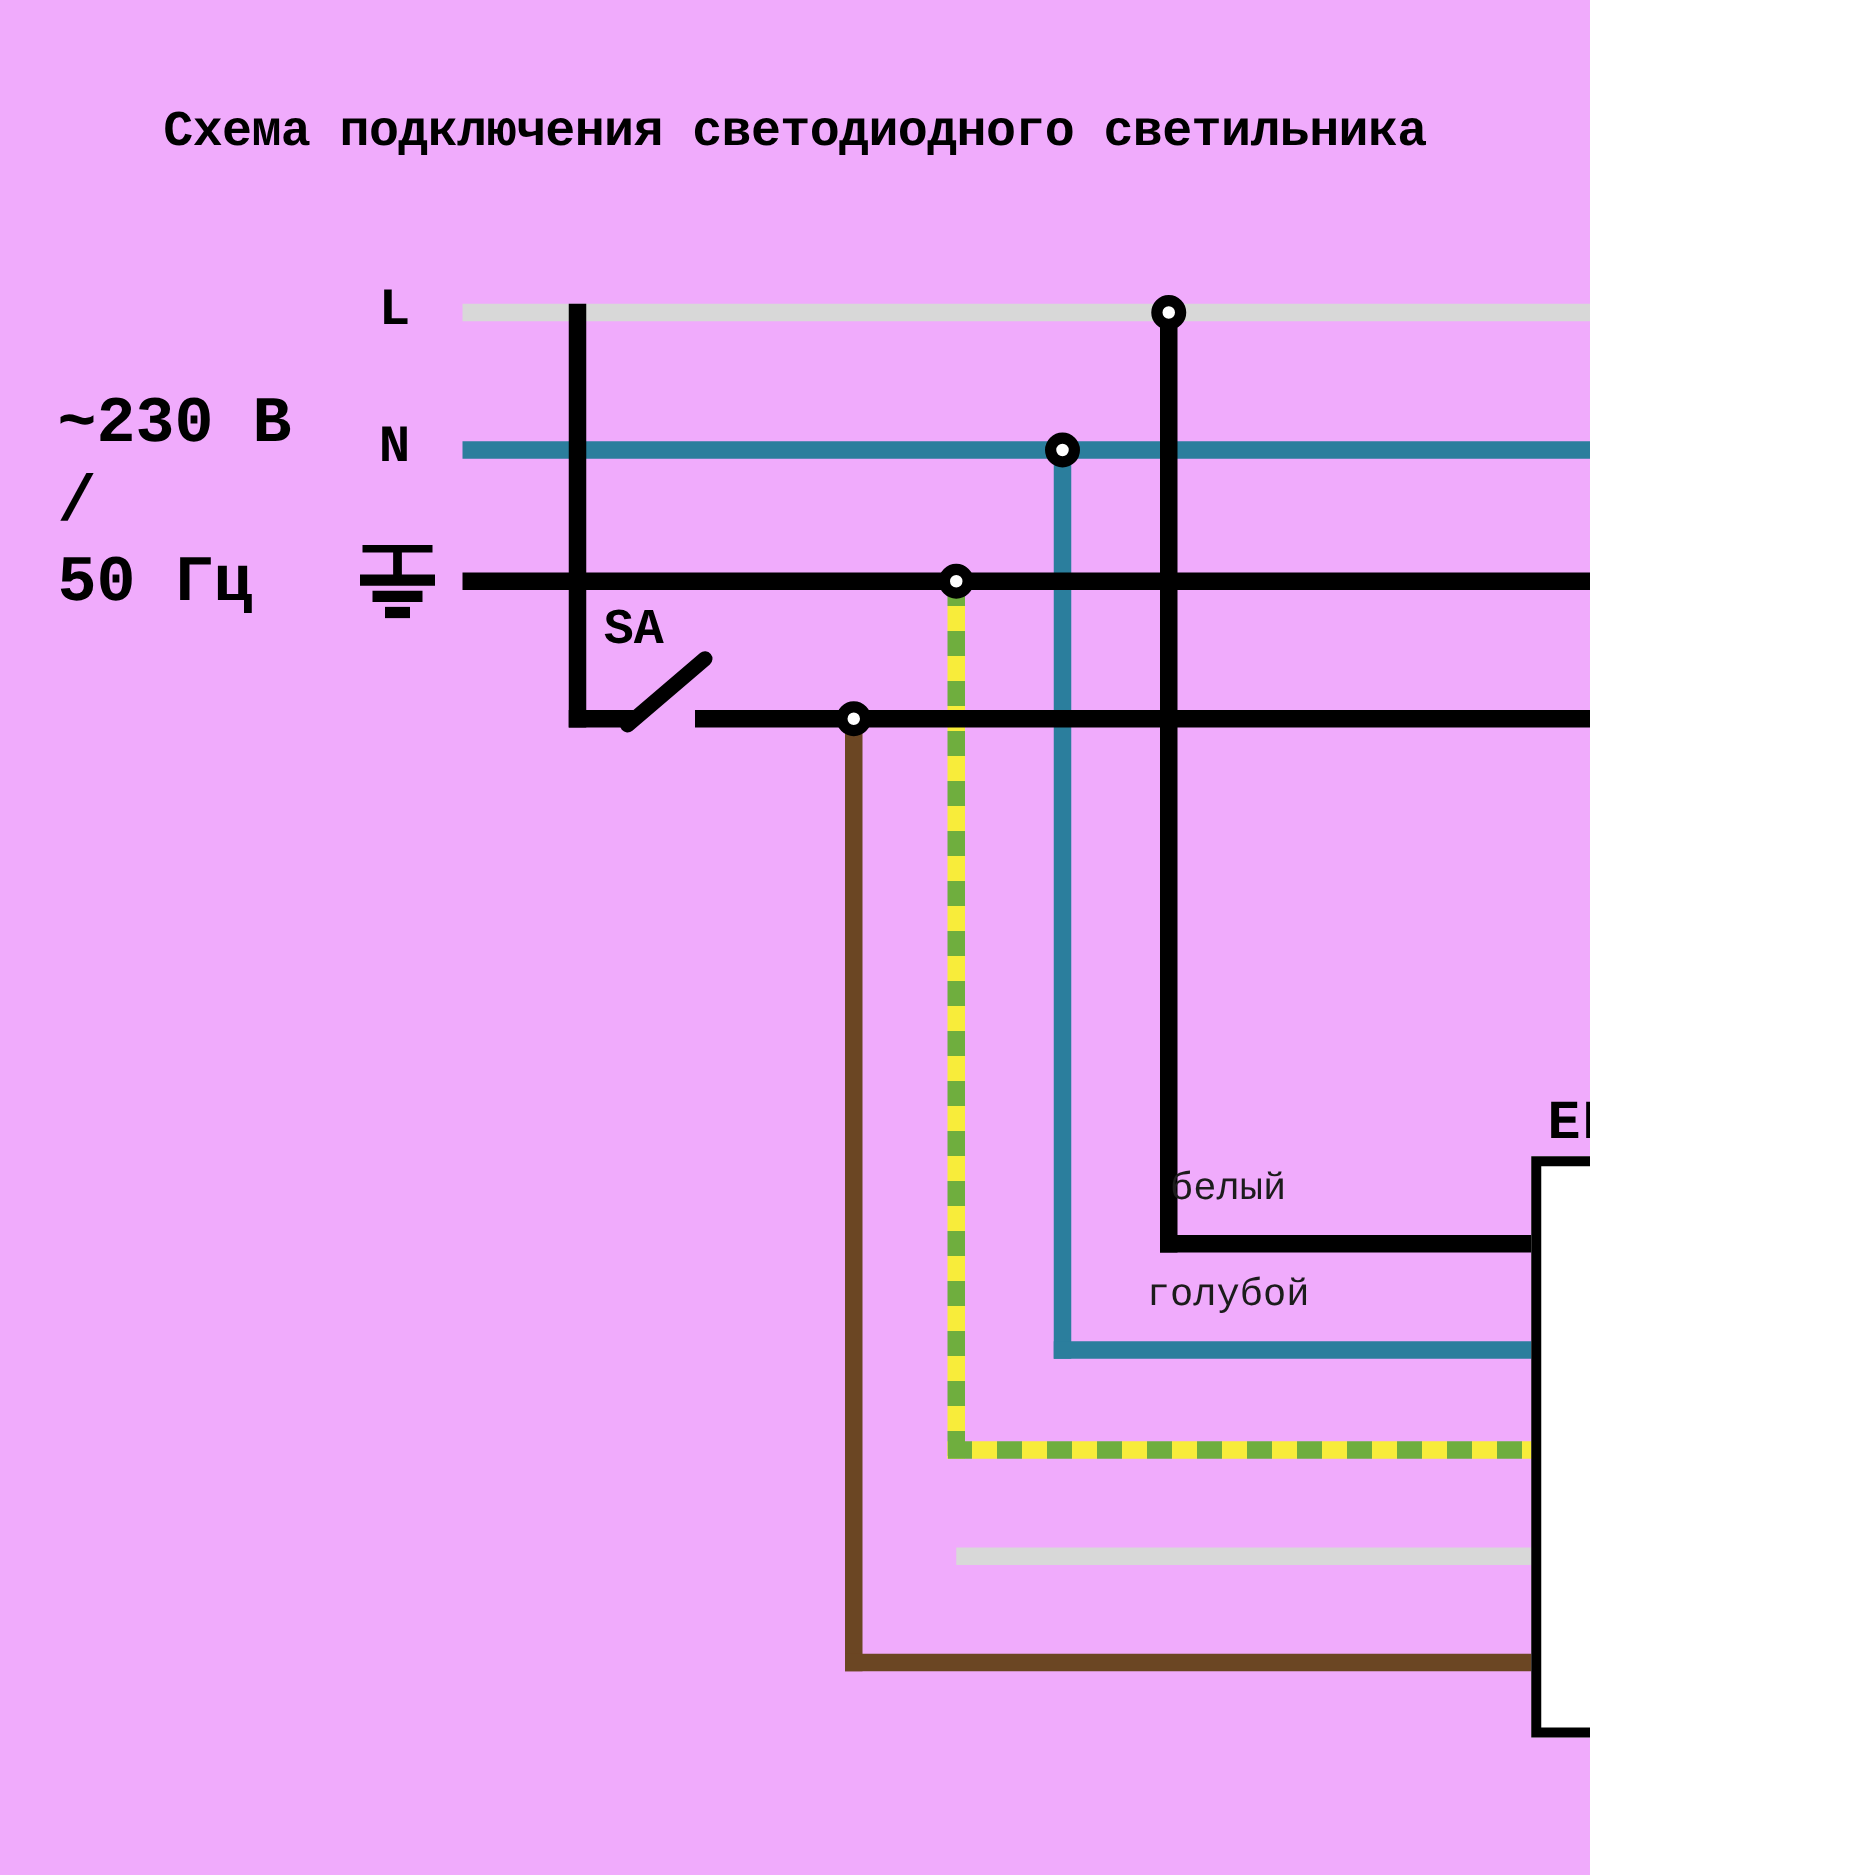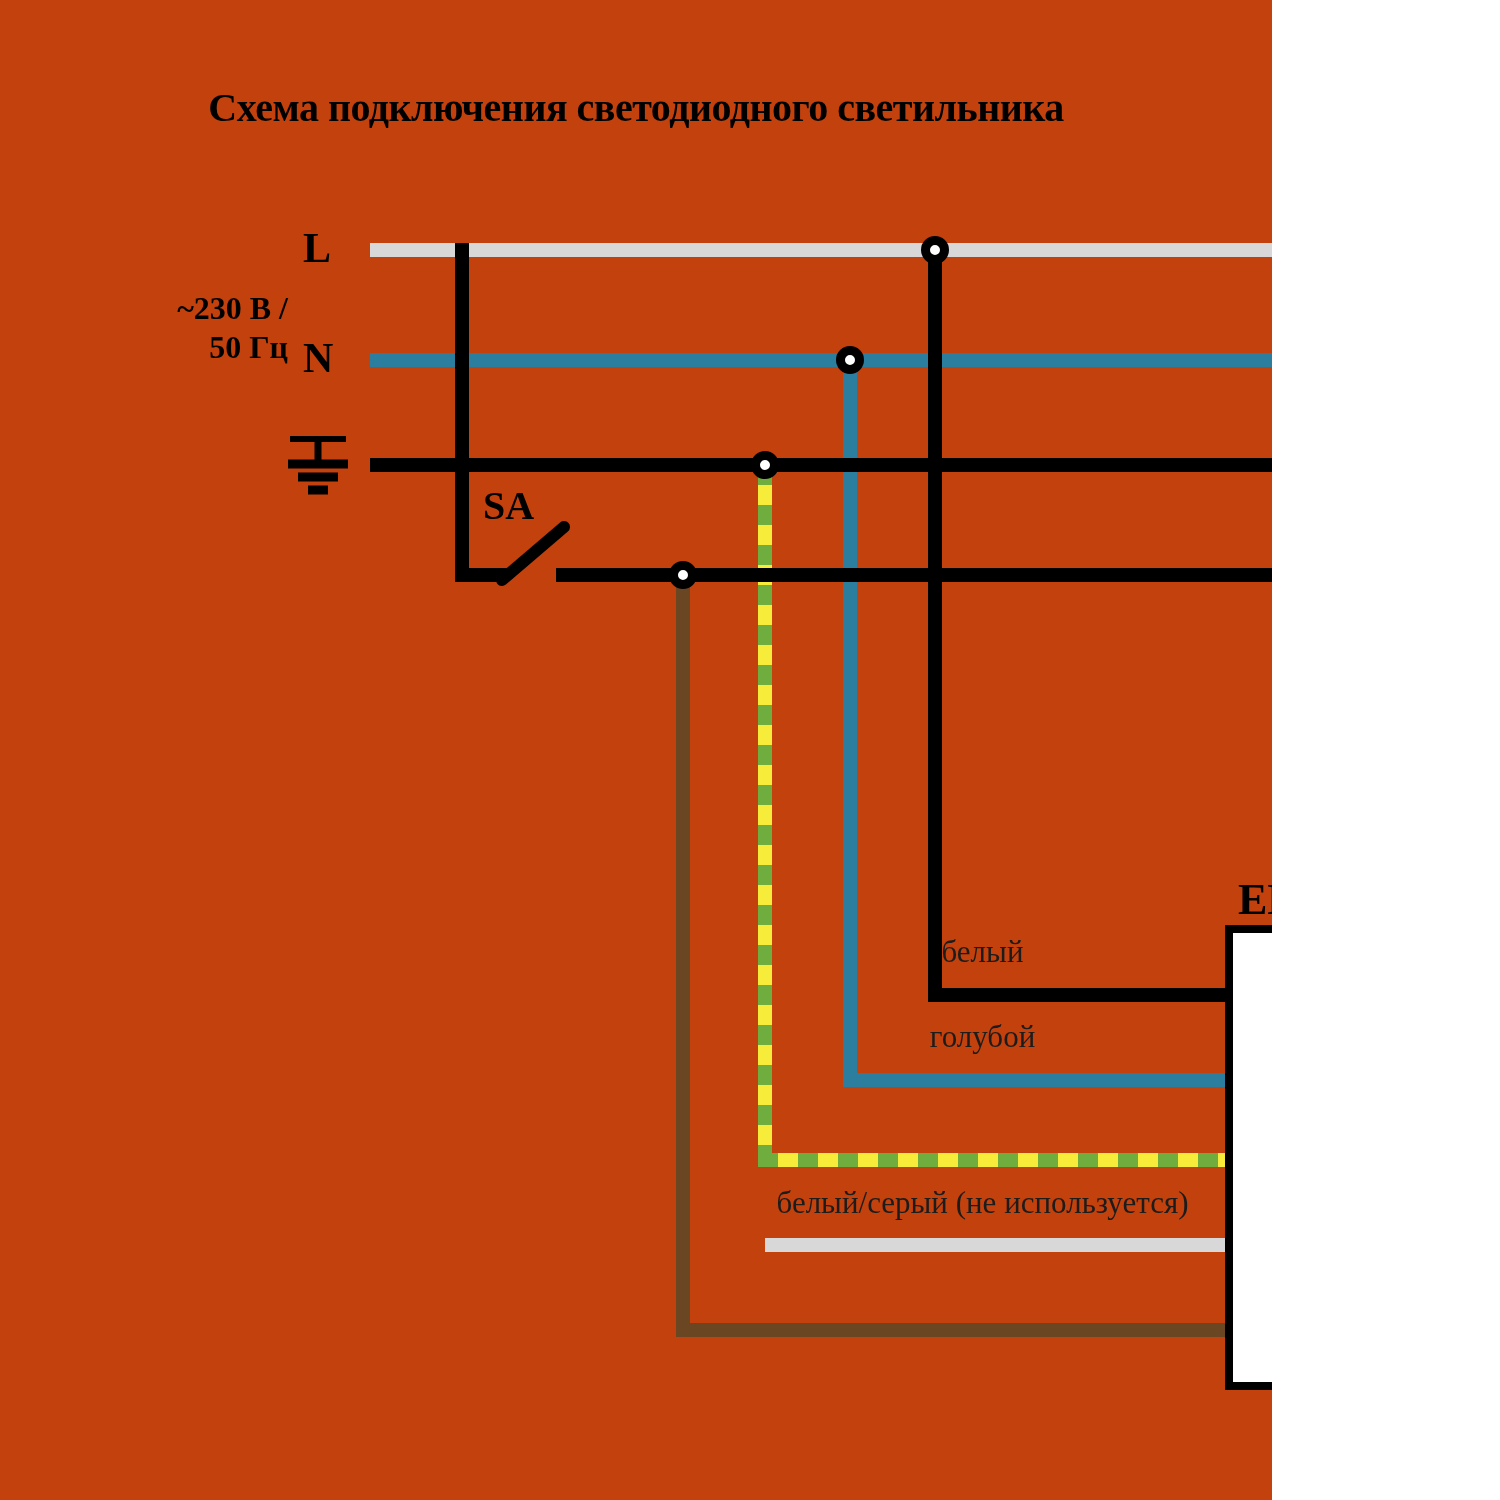--- a/index.html
+++ b/index.html
@@ -1,26 +1,26 @@
 <!DOCTYPE html>
 <html><head>
 <meta charset="utf-8">
 <style>
   html,body{margin:0;padding:0;background:#ffffff;}
-  .canvas{position:relative;width:1272px;height:1500px;background:#c2410c;overflow:hidden;
-          font-family:Liberation Serif, serif;color:#000;}
+  .canvas{position:relative;width:1272px;height:1500px;background:#f0abfc;overflow:hidden;
+          font-family:Liberation Mono, monospace;color:#000;}
 
   .title{position:absolute;top:84px;left:0;width:100%;text-align:center;
          font-size:40px;font-weight:700;letter-spacing:-0.5px;}
 
   .net-label{position:absolute;font-size:42px;font-weight:700;}
   .l-label{left:303px;top:224px;}
   .n-label{left:303px;top:334px;}
-  .voltage{position:absolute;left:46px;top:289px;width:242px;text-align:right;
-           font-size:32px;font-weight:700;line-height:1.22;}
+  .voltage{position:absolute;left:46px;top:308px;width:242px;text-align:left;
+           font-size:52px;font-weight:700;line-height:1.22;}
   .sa-label{position:absolute;left:483px;top:482px;font-size:40px;font-weight:700;}
   .el1-label{position:absolute;left:1238px;top:841px;font-size:44px;font-weight:700;margin-top:33px;}
 
   .wire{position:absolute;}
   .h14{height:14px;}
   .v14{width:14px;}
   .z1{z-index:1;}.z2{z-index:2;}.z3{z-index:3;}
 
   .bus-l{left:370px;top:243px;width:1040px;}
   .bus-n{left:370px;top:353px;width:1040px;}
@@ -113,15 +113,14 @@
   <div class="dot dot-l"></div>
   <div class="dot dot-n"></div>
   <div class="dot dot-pe"></div>
   <div class="dot dot-sw"></div>
 
   <div class="el1-label">EL1</div>
   <div class="el1-box"></div>
 
   <div class="wire-label wl-black">белый</div>
   <div class="wire-label wl-blue">голубой</div>
-  <div class="wire-label wl-gray">белый/серый (не используется)</div>
 
 </div>
 
 </body></html>

